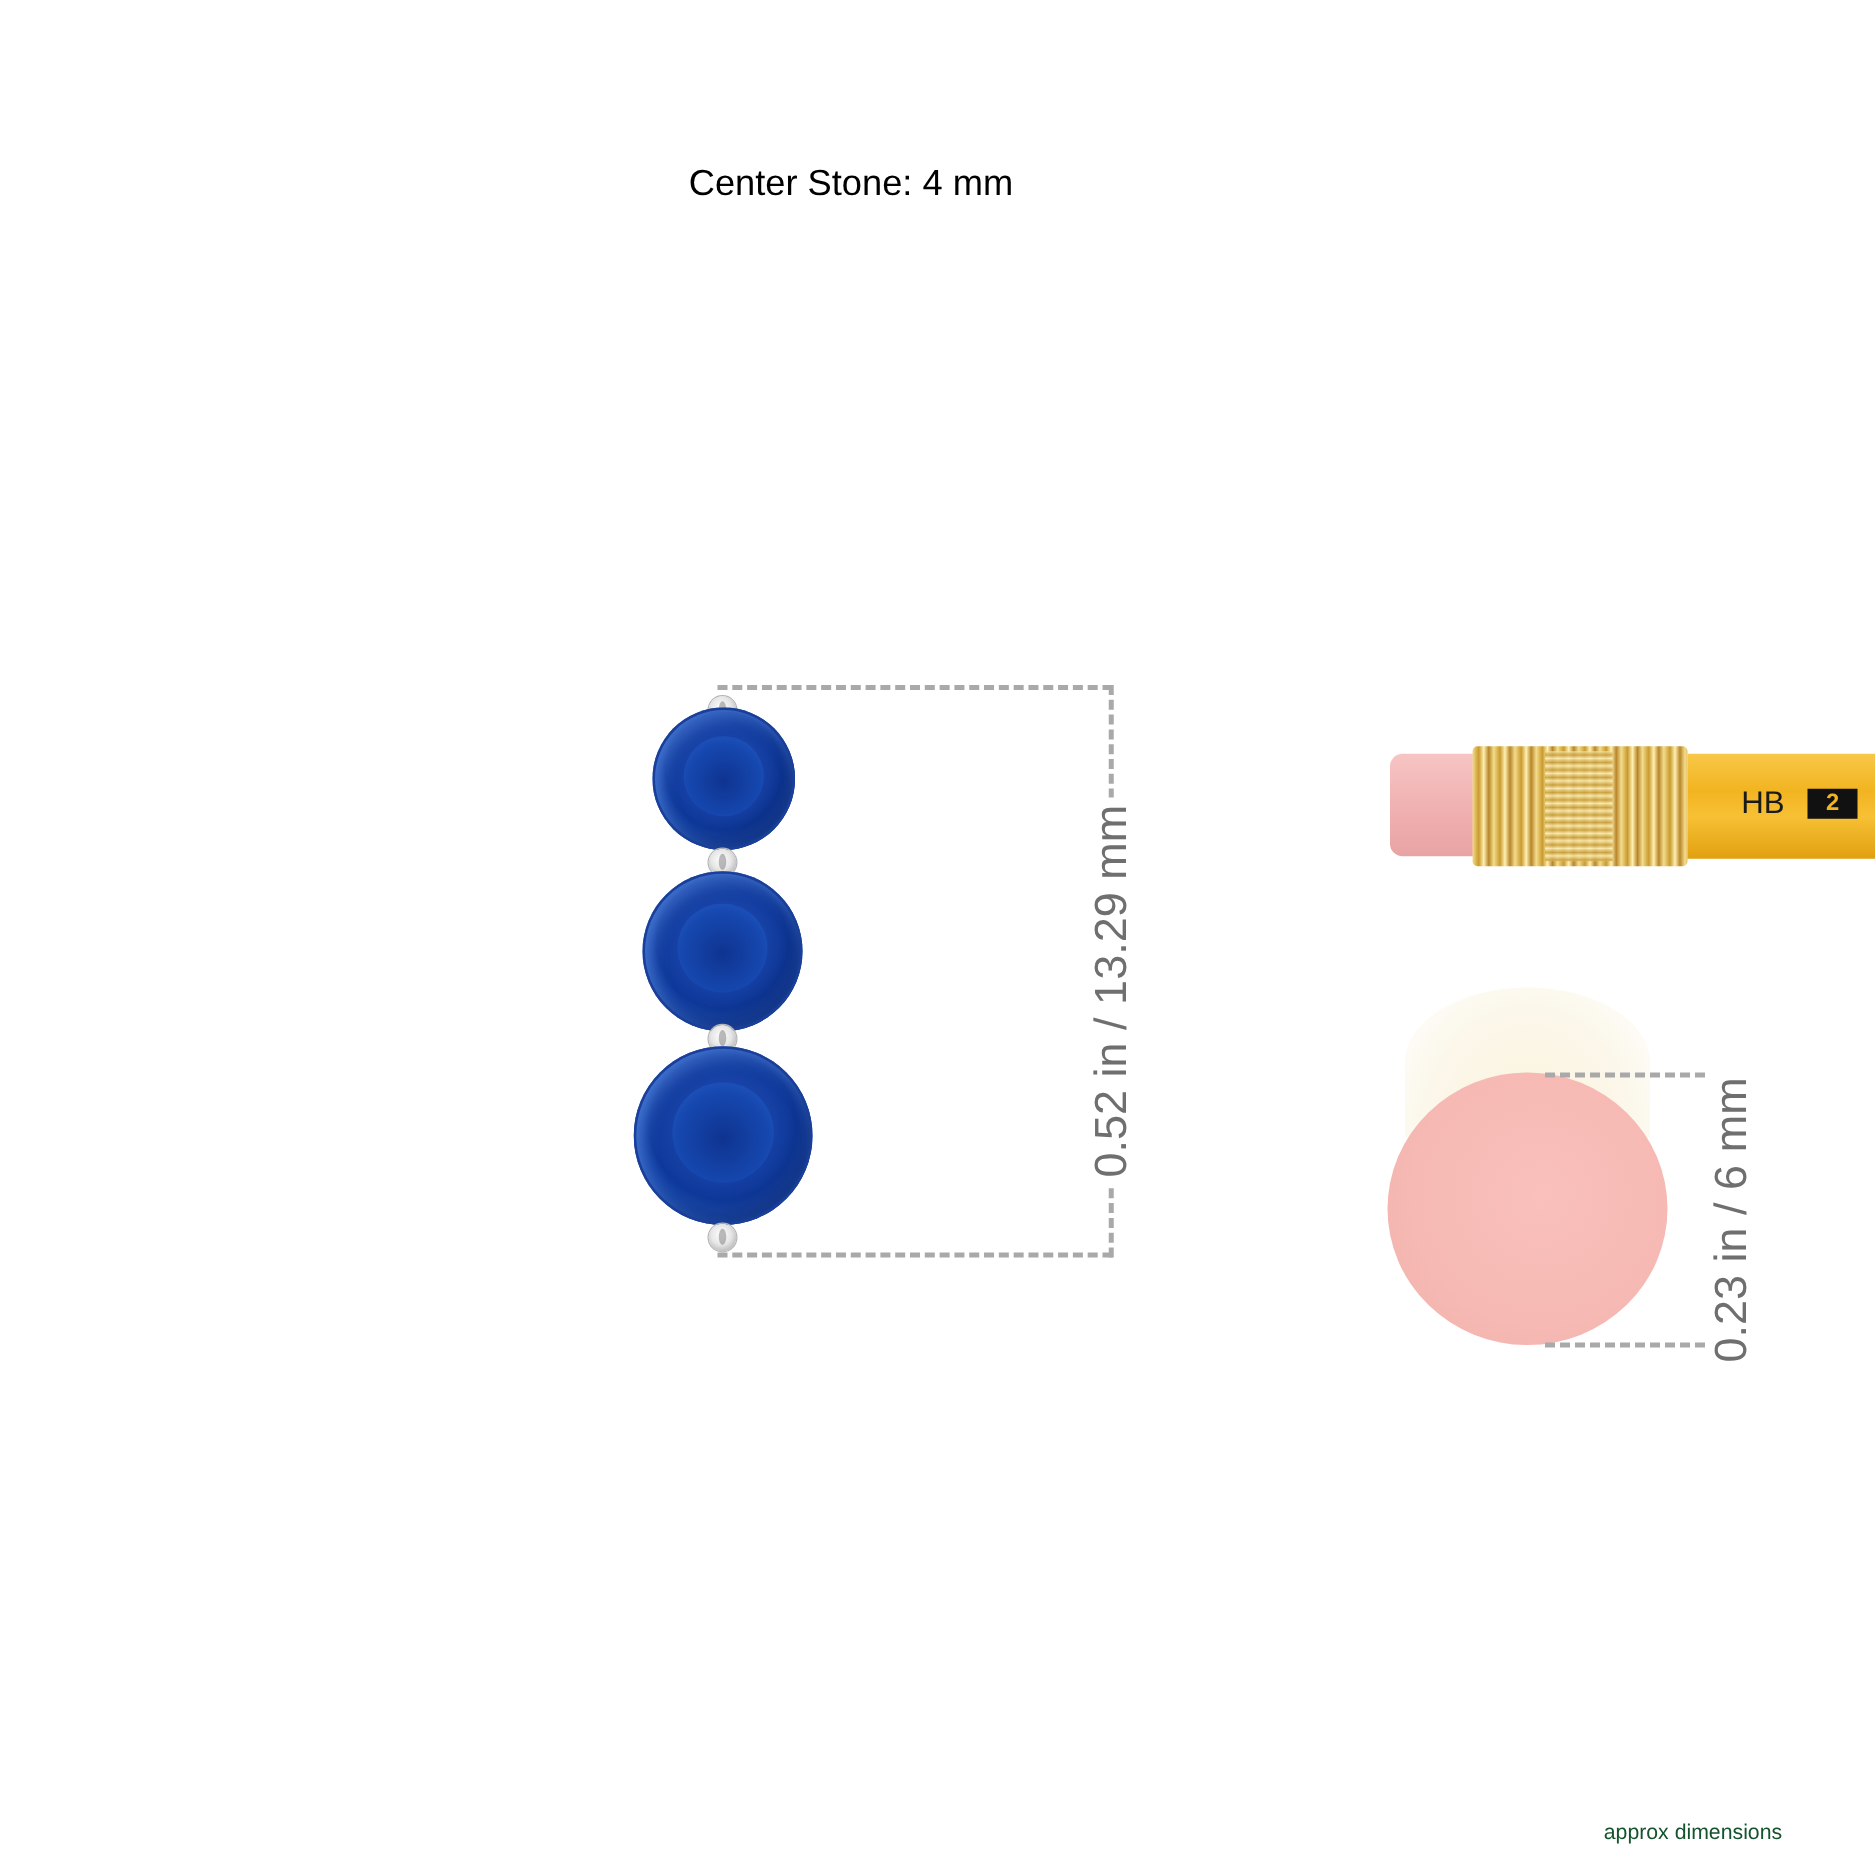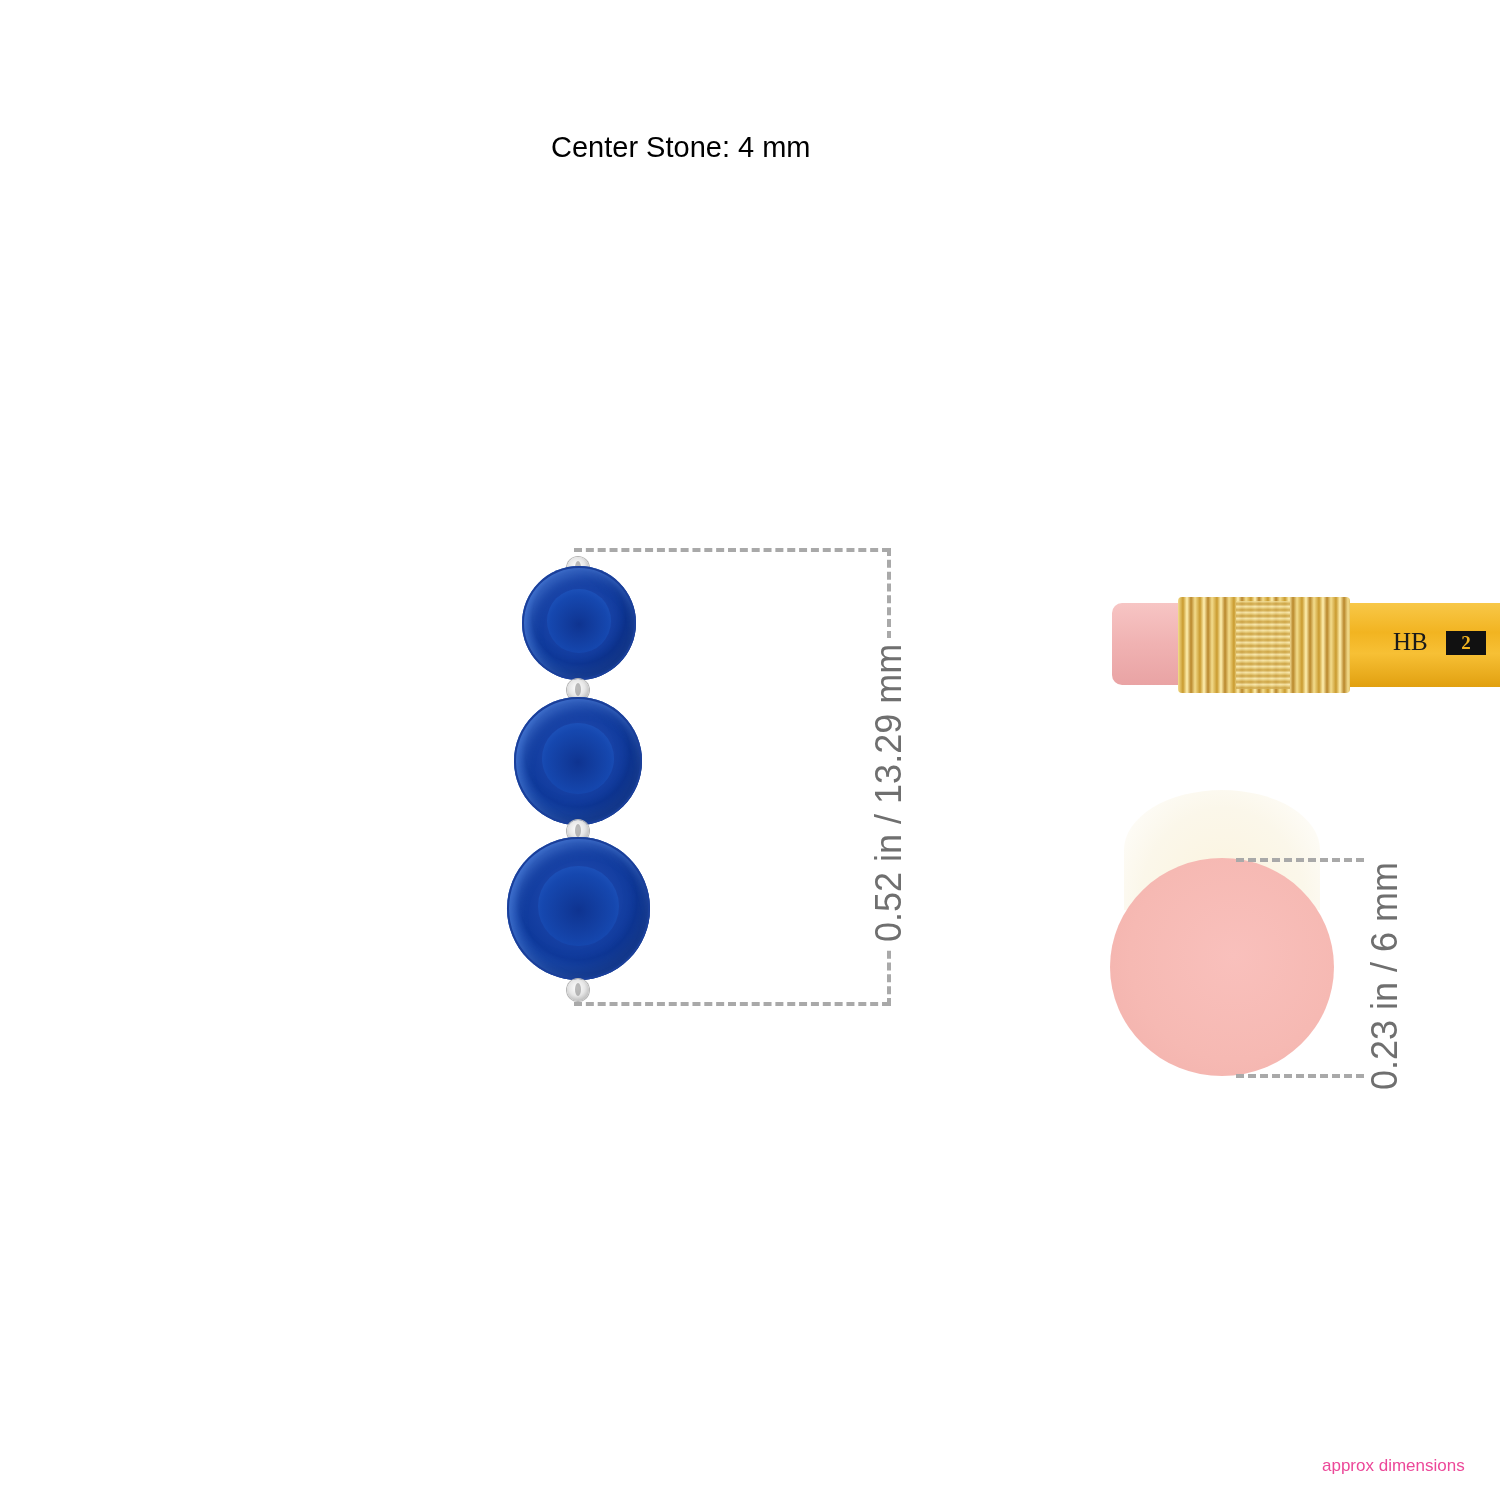--- a/index.html
+++ b/index.html
@@ -11,37 +11,37 @@
   }
   .stone .table { position:absolute; border-radius:50%; left:22%; top:20%; width:56%; height:56%;
     background: radial-gradient(circle at 50% 55%, #0c2f8a 0%, #1548b0 60%, #2a66d0 100%); opacity:.85; }
   .prong { position:absolute; width:22px; height:22px; border-radius:50%;
     background: radial-gradient(circle at 45% 40%, #ffffff 0%, #e6e6e6 45%, #9a9a9a 100%);
     box-shadow: 0 0 0 1px #b5b5b5; }
   .prong::after { content:""; position:absolute; left:8px; top:4px; width:6px; height:13px; border-radius:50%; background:#8e8e8e; opacity:.6; }
   .dash-h { position:absolute; height:0; border-top:4px dashed #a9a9a9; }
   .dash-v { position:absolute; width:0; border-left:4px dashed #a9a9a9; }
   .vlabel { position:absolute; color:#6f6f6f; white-space:nowrap; transform-origin:left top; transform: rotate(-90deg); }
-  .pencil { position:absolute; left:1110px; top:597px; width:390px; height:96px;font-family:Liberation Serif, serif; }
+  .pencil { position:absolute; left:1110px; top:597px; width:390px; height:96px; }
   .eraser-tip { position:absolute; left:2px; top:6px; width:68px; height:82px; border-radius:10px 0 0 10px;
     background: linear-gradient(180deg, #f7c5c4 0%, #f0b2b2 50%, #e9a3a4 100%); }
   .ferrule { position:absolute; left:68px; top:0; width:172px; height:96px; border-radius:4px;
     background: repeating-linear-gradient(90deg, #f3dc8c 0px, #c99a2e 5px, #fff0b0 9px, #b8862a 13px, #f3dc8c 17px);
   }
   .ferrule .mid { position:absolute; left:58px; top:4px; width:54px; height:88px;
     background: repeating-linear-gradient(180deg, #f5e3a0 0px, #caa040 3px, #fff3c0 6px); opacity:.85; }
   .body-wood { position:absolute; left:240px; top:6px; width:150px; height:84px;
     background: linear-gradient(180deg, #f8c848 0%, #f2b421 35%, #f7c035 60%, #e1a010 100%); }
   .hb { position:absolute; left:43px; top:25px; font-size:25px; color:#1a1a1a; }
   .grade { position:absolute; left:96px; top:28px; width:40px; height:24px; background:#111; color:#f2b421; font-size:19px; font-weight:bold; text-align:center; line-height:24px; }
   .eraser-end { position:absolute; left:1110px; top:858px; width:224px; height:218px; border-radius:50%;
     background: radial-gradient(circle at 55% 45%, #f9c0bc 0%, #f6b9b3 60%, #f2b0ab 100%); }
   .eraser-rim { position:absolute; left:1124px; top:790px; width:196px; height:120px; border-radius:50% 50% 0 0;
     background: radial-gradient(ellipse at 50% 100%, #fbf3dc 0%, #fbf7ea 60%, rgba(255,255,255,0) 100%); }
-  .footer { position:absolute; left:1322px; top:1456px; font-size:17px; color:#ec4899; white-space:nowrap; }
+  .footer { position:absolute; left:1283px; top:1456px; font-size:17px; color:#14532d; white-space:nowrap; }
 </style>
 </head>
 <body>
 
 <div class="title">Center Stone: 4 mm</div>
 
 <div>
   <div class="prong" style="left:567px; top:557px;"></div>
   <div class="stone" style="left:522px; top:566px; width:114px; height:114px;">
       <div class="table"></div>

